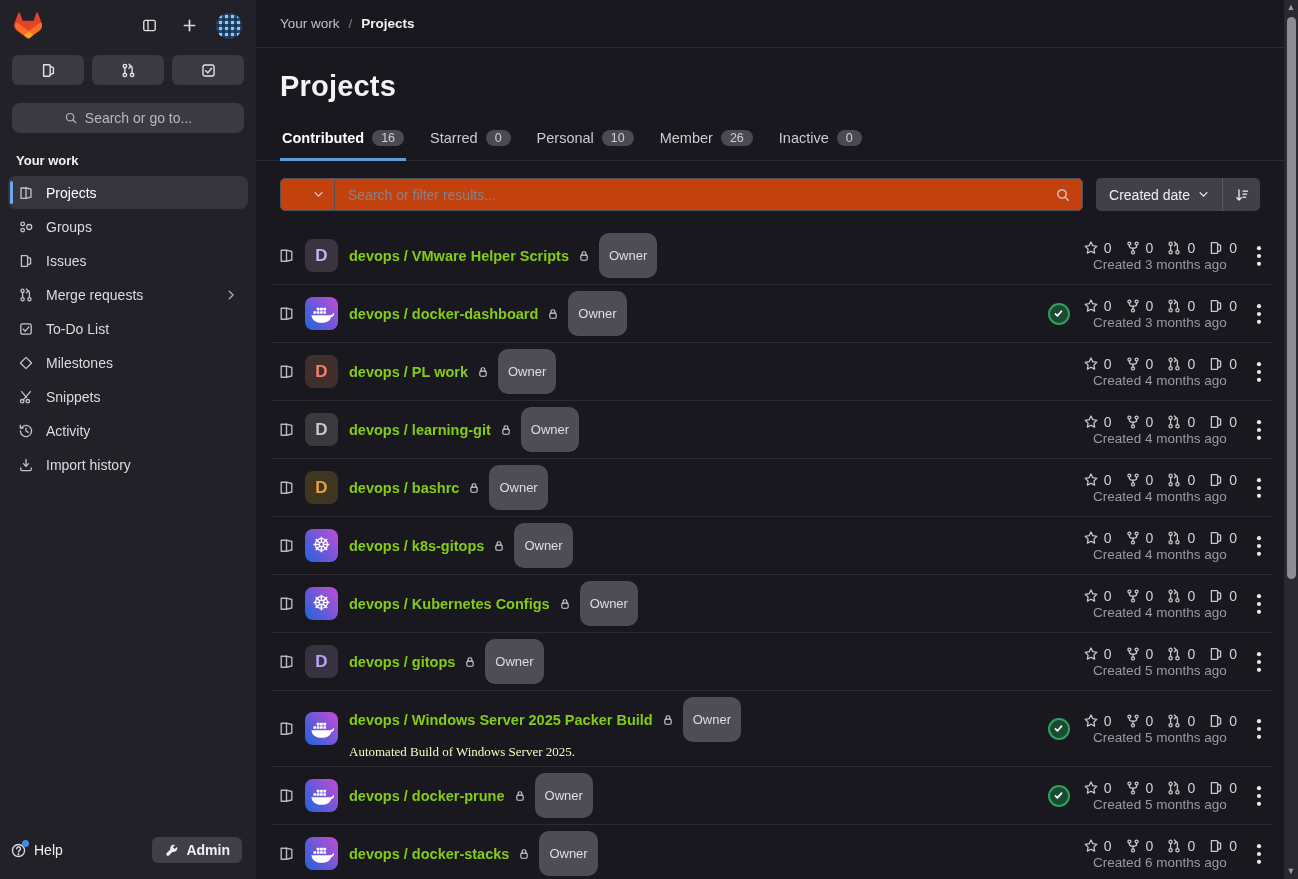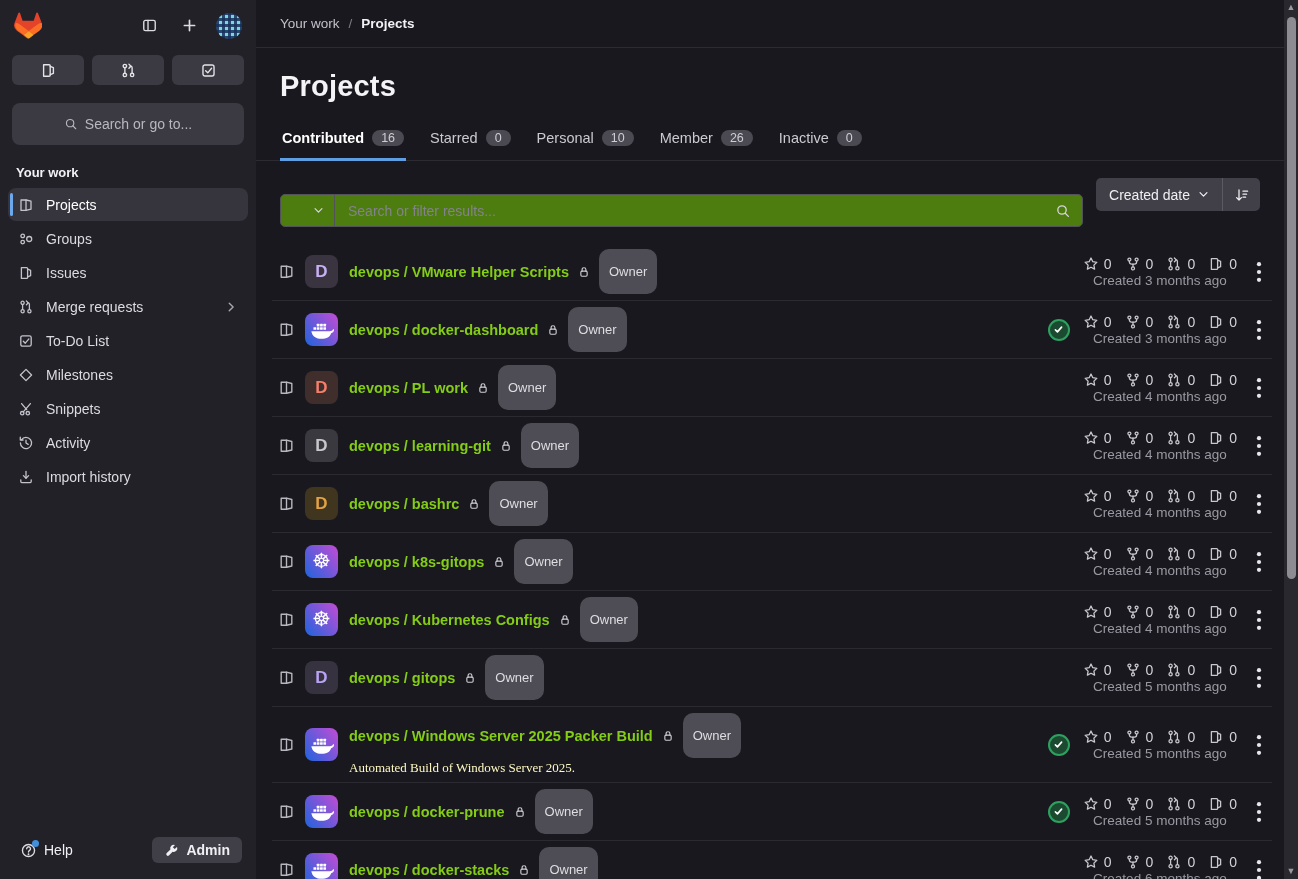--- a/index.html
+++ b/index.html
@@ -12,29 +12,29 @@
   .sb-logo { width:28px; height:27px; display:inline-flex; }
   .sb-top-right { margin-left:auto; display:flex; align-items:center; gap:14px; }
   .icon-btn { background:none; border:none; color:#dcdbe1; width:26px; height:26px; display:inline-flex; align-items:center; justify-content:center; cursor:pointer; border-radius:6px; }
   .avatar-btn { width:26px; height:26px; border-radius:50%; border:none; cursor:pointer;
     background:
       repeating-linear-gradient(0deg, rgba(23,48,92,.85) 0 3px, transparent 3px 6px),
       repeating-linear-gradient(90deg, rgba(23,48,92,.85) 0 3px, #7ed6dd 3px 6px),
       #7ed6dd; }
   .sb-shortcuts { display:flex; gap:8px; padding:8px 12px; }
   .sb-shortcut { flex:1; height:30px; background:#3b3941; border:none; border-radius:6px; color:#e4e3e8; display:inline-flex; align-items:center; justify-content:center; cursor:pointer; }
-  .sb-search { margin:10px 12px 4px 12px; height:42px; background:#3b3941; border:none; border-radius:8px; color:#b9b8c0; display:flex; align-items:center; justify-content:center; gap:7px; font-size:14px; cursor:pointer; }
+  .sb-search { margin:10px 12px 4px 12px; height:30px; background:#3b3941; border:none; border-radius:8px; color:#b9b8c0; display:flex; align-items:center; justify-content:center; gap:7px; font-size:14px; cursor:pointer; }
   .sb-section-title { padding:16px 16px 8px 16px; font-size:13px; font-weight:700; color:#f2f1f4; }
   .sb-nav { display:flex; flex-direction:column; gap:1px; padding:0 8px; }
   .sb-item { position:relative; display:flex; align-items:center; gap:12px; height:33px; padding:0 10px; border-radius:8px; color:#dcdbe1; font-size:14px; cursor:pointer; }
   .sb-item .nav-ic { color:#c4c3cb; display:inline-flex; width:16px; height:16px; }
   .sb-item.active { background:#36343d; color:#fff; font-weight:400; }
   .sb-item.active::before { content:""; position:absolute; left:2px; top:5px; bottom:5px; width:3px; border-radius:3px; background:#6ca8ec; }
   .sb-item .chev { margin-left:auto; color:#a8a7af; display:inline-flex; width:14px; height:14px; }
-  .sb-footer { margin-top:auto; display:flex; align-items:center; justify-content:space-between; padding:12px 14px 16px 20px; }
+  .sb-footer { margin-top:auto; display:flex; align-items:center; justify-content:space-between; padding:12px 14px 16px 10px; }
   .help-link { display:flex; align-items:center; gap:7px; font-size:14px; color:#f0eff3; cursor:pointer; position:relative; }
   .help-ic { position:relative; display:inline-flex; width:17px; height:17px; color:#dcdbe1; }
   .help-dot { position:absolute; top:-2px; right:-2px; width:7px; height:7px; border-radius:50%; background:#428fdc; }
   .admin-btn { display:flex; align-items:center; gap:7px; background:#403e47; color:#f0eff3; border:none; border-radius:6px; padding:5px 12px; font-size:14px; font-weight:600; cursor:pointer; }
 
   
   .main { flex:1; display:flex; flex-direction:column; height:100%; background:#19181e; padding-right:14px; }
   .breadcrumb { height:48px; display:flex; align-items:center; gap:9px; padding:0 24px; border-bottom:1px solid #2c2b32; font-size:13.5px; }
   .bc-link { color:#c2c1c9; cursor:pointer; }
   .bc-sep { color:#7f7e87; }
@@ -45,21 +45,21 @@
   .head-actions { margin-left:auto; display:flex; align-items:center; gap:22px; }
   .explore-link { color:#92c2ef; font-size:14.5px; cursor:pointer; }
   .new-project-btn { background:#4f97dd; color:#fff; border:1px solid #6aa8e4; border-radius:6px; padding:7px 15px; font-size:14.5px; font-weight:500; cursor:pointer; }
 
   .tabs { display:flex; gap:22px; padding:0 24px; border-bottom:1px solid #2c2b32; margin-top:4px; }
   .tab { display:flex; align-items:center; gap:8px; padding:9px 2px 12px 2px; font-size:14.5px; color:#cbcad1; cursor:pointer; border-bottom:3px solid transparent; margin-bottom:-1px; }
   .tab.active { color:#fff; font-weight:700; border-bottom-color:#5e9fe4; }
   .tab-badge { background:#4b4a52; color:#cecdd4; border-radius:10px; padding:1px 9px; font-size:12.5px; font-weight:400; }
 
   .filter-bar { display:flex; gap:13px; padding:17px 24px 16px 24px; }
-  .filter-group { flex:1; display:flex; align-items:center; height:33px; background:#4d7c0f; border:1px solid #53525a; border-radius:5px; overflow:hidden;margin-top:16px; }
+  .filter-group { flex:1; display:flex; align-items:center; height:33px; background:#c2410c; border:1px solid #53525a; border-radius:5px; overflow:hidden; }
   .filter-history { display:flex; align-items:center; gap:6px; padding:0 10px; height:100%; border-right:1px solid #53525a; color:#d6d5db; cursor:pointer; }
   .filter-input { flex:1; background:transparent; border:none; outline:none; color:#ececef; font-size:14px; padding:0 13px; font-family:inherit; }
   .filter-input::placeholder { color:#84838c; }
   .filter-search-btn { width:38px; height:100%; background:transparent; border:none; color:#d6d5db; display:inline-flex; align-items:center; justify-content:center; cursor:pointer; }
   .sort-group { display:flex; align-items:stretch; height:33px; background:#413f48; border-radius:5px; overflow:hidden; }
   .sort-label-btn { display:flex; align-items:center; gap:8px; background:transparent; border:none; color:#f0eff3; font-size:14px; padding:0 13px; cursor:pointer; }
   .sort-divider { width:1px; background:#5b5a63; }
   .sort-dir-btn { width:37px; background:transparent; border:none; color:#f0eff3; display:inline-flex; align-items:center; justify-content:center; cursor:pointer; }
 
   .rows { flex:1; overflow:hidden; padding:0 12px 0 16px; }

